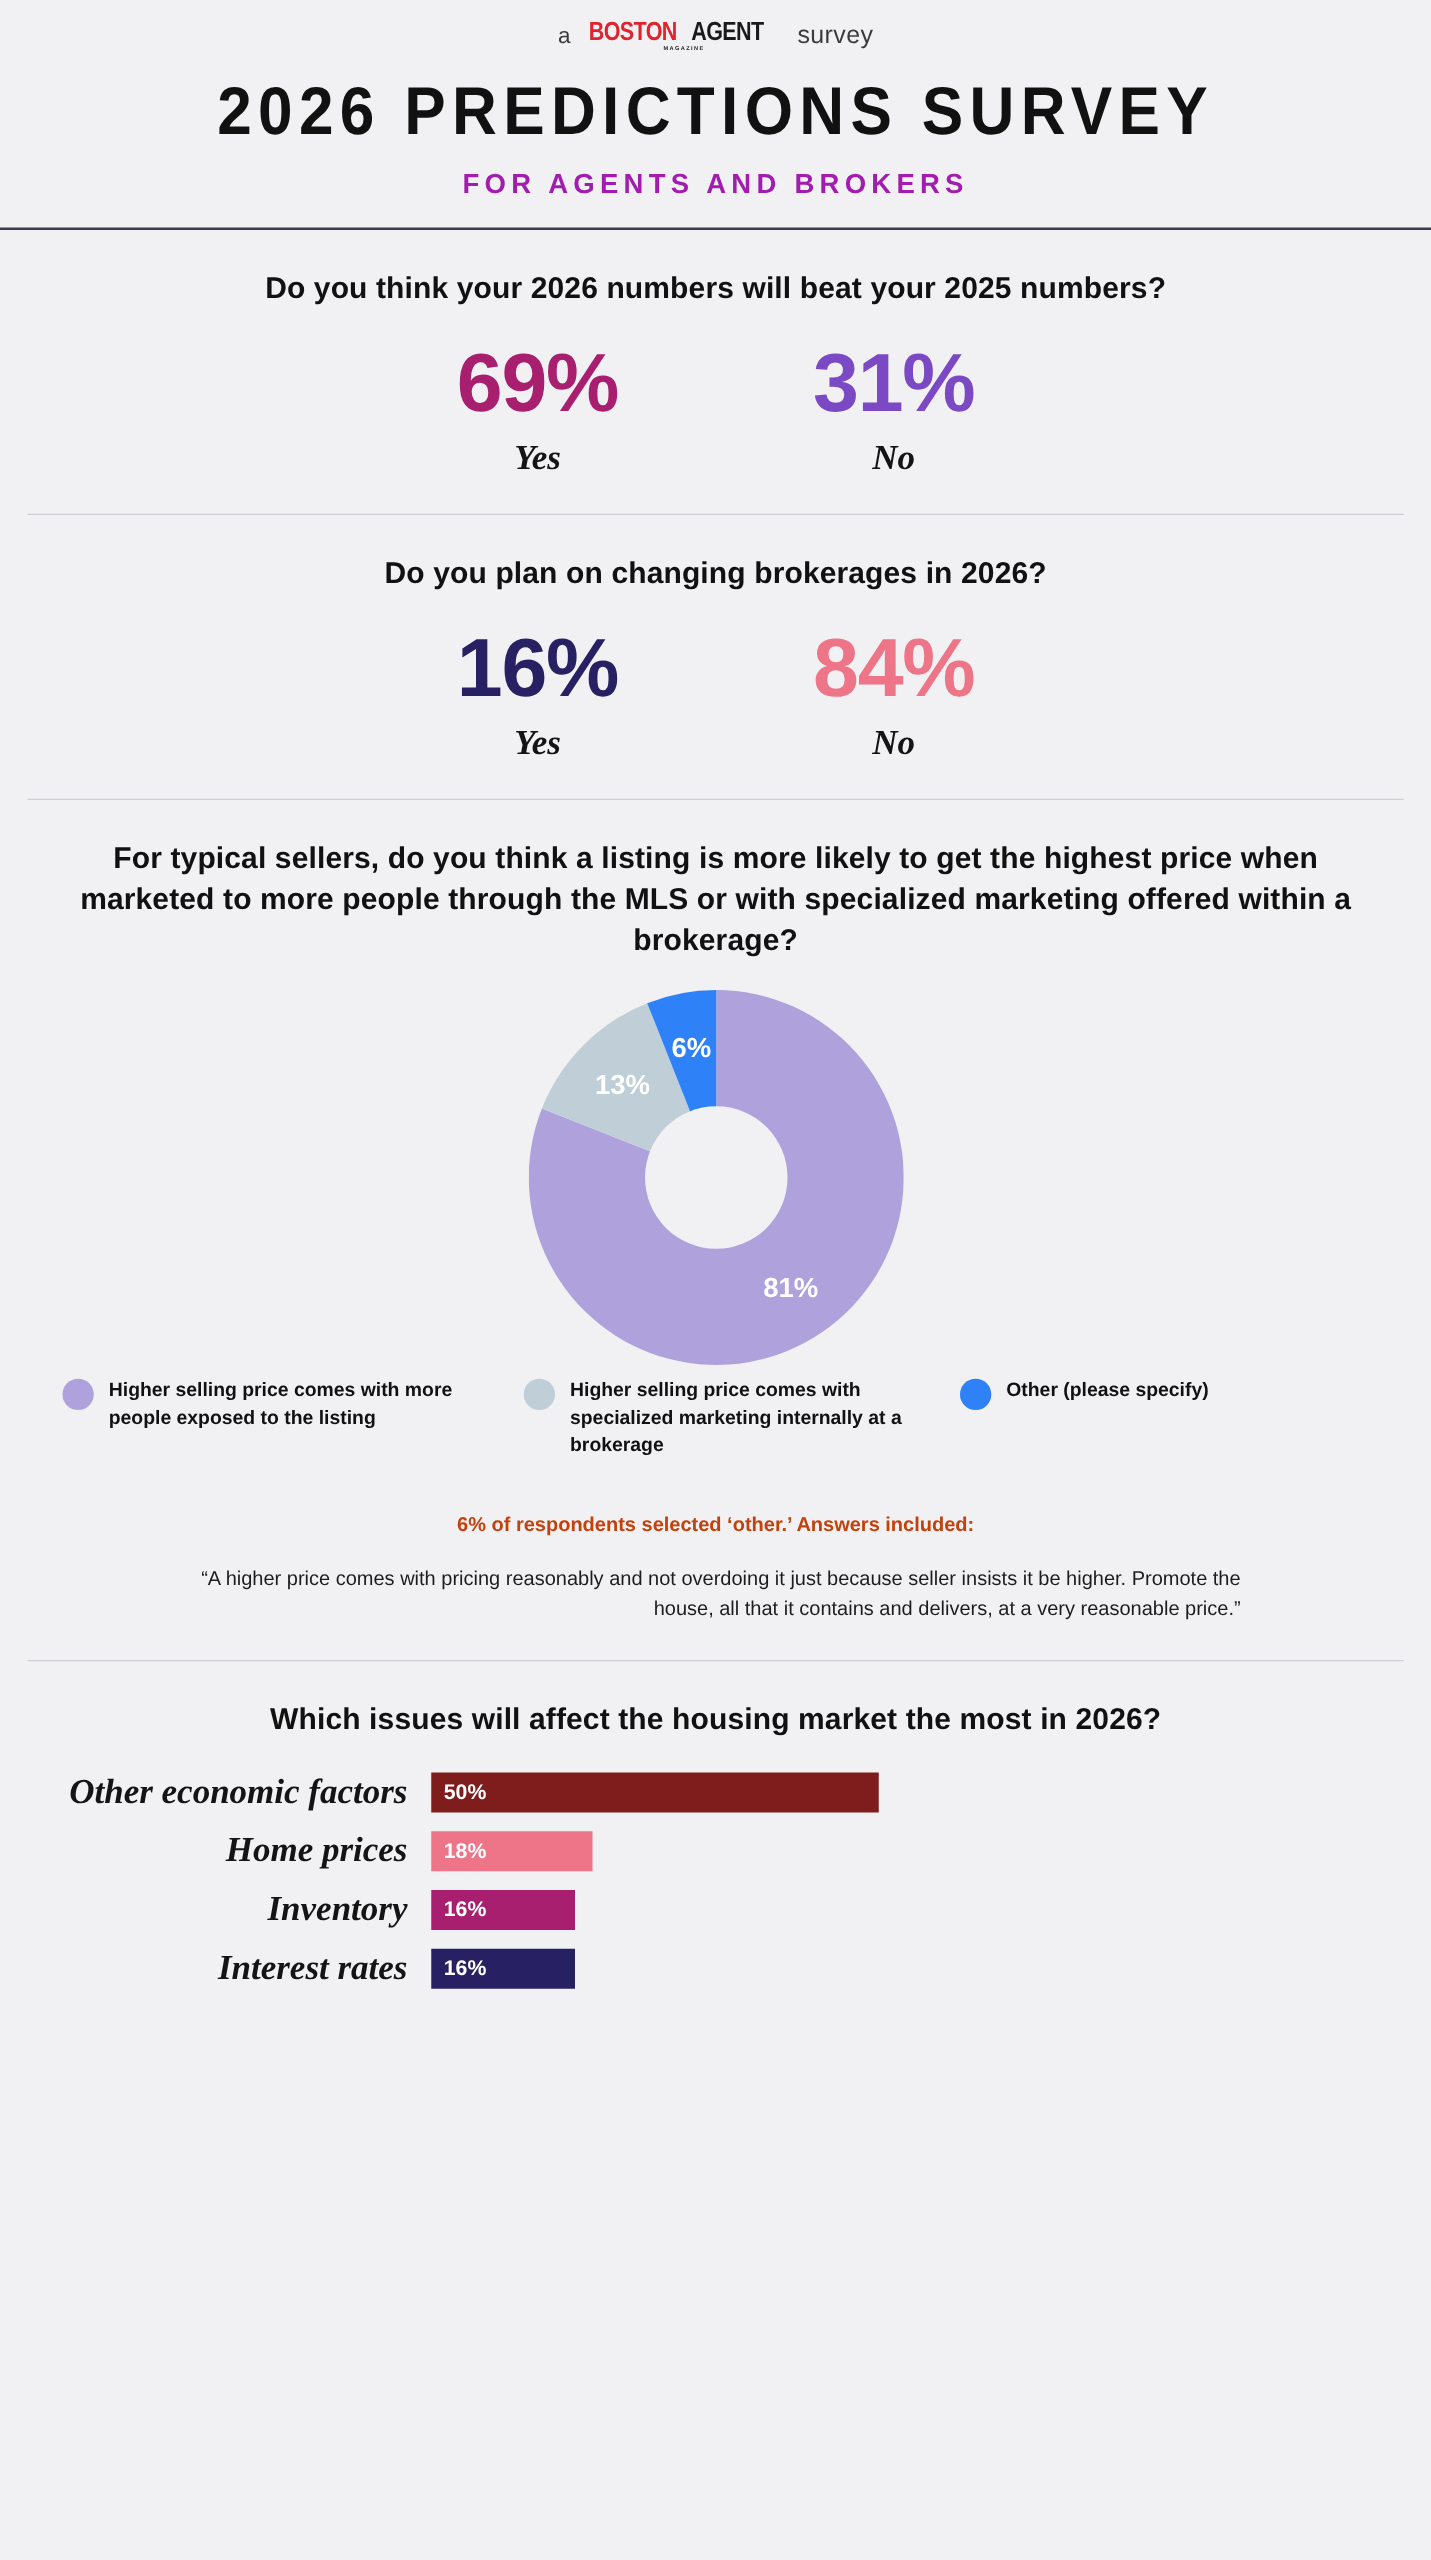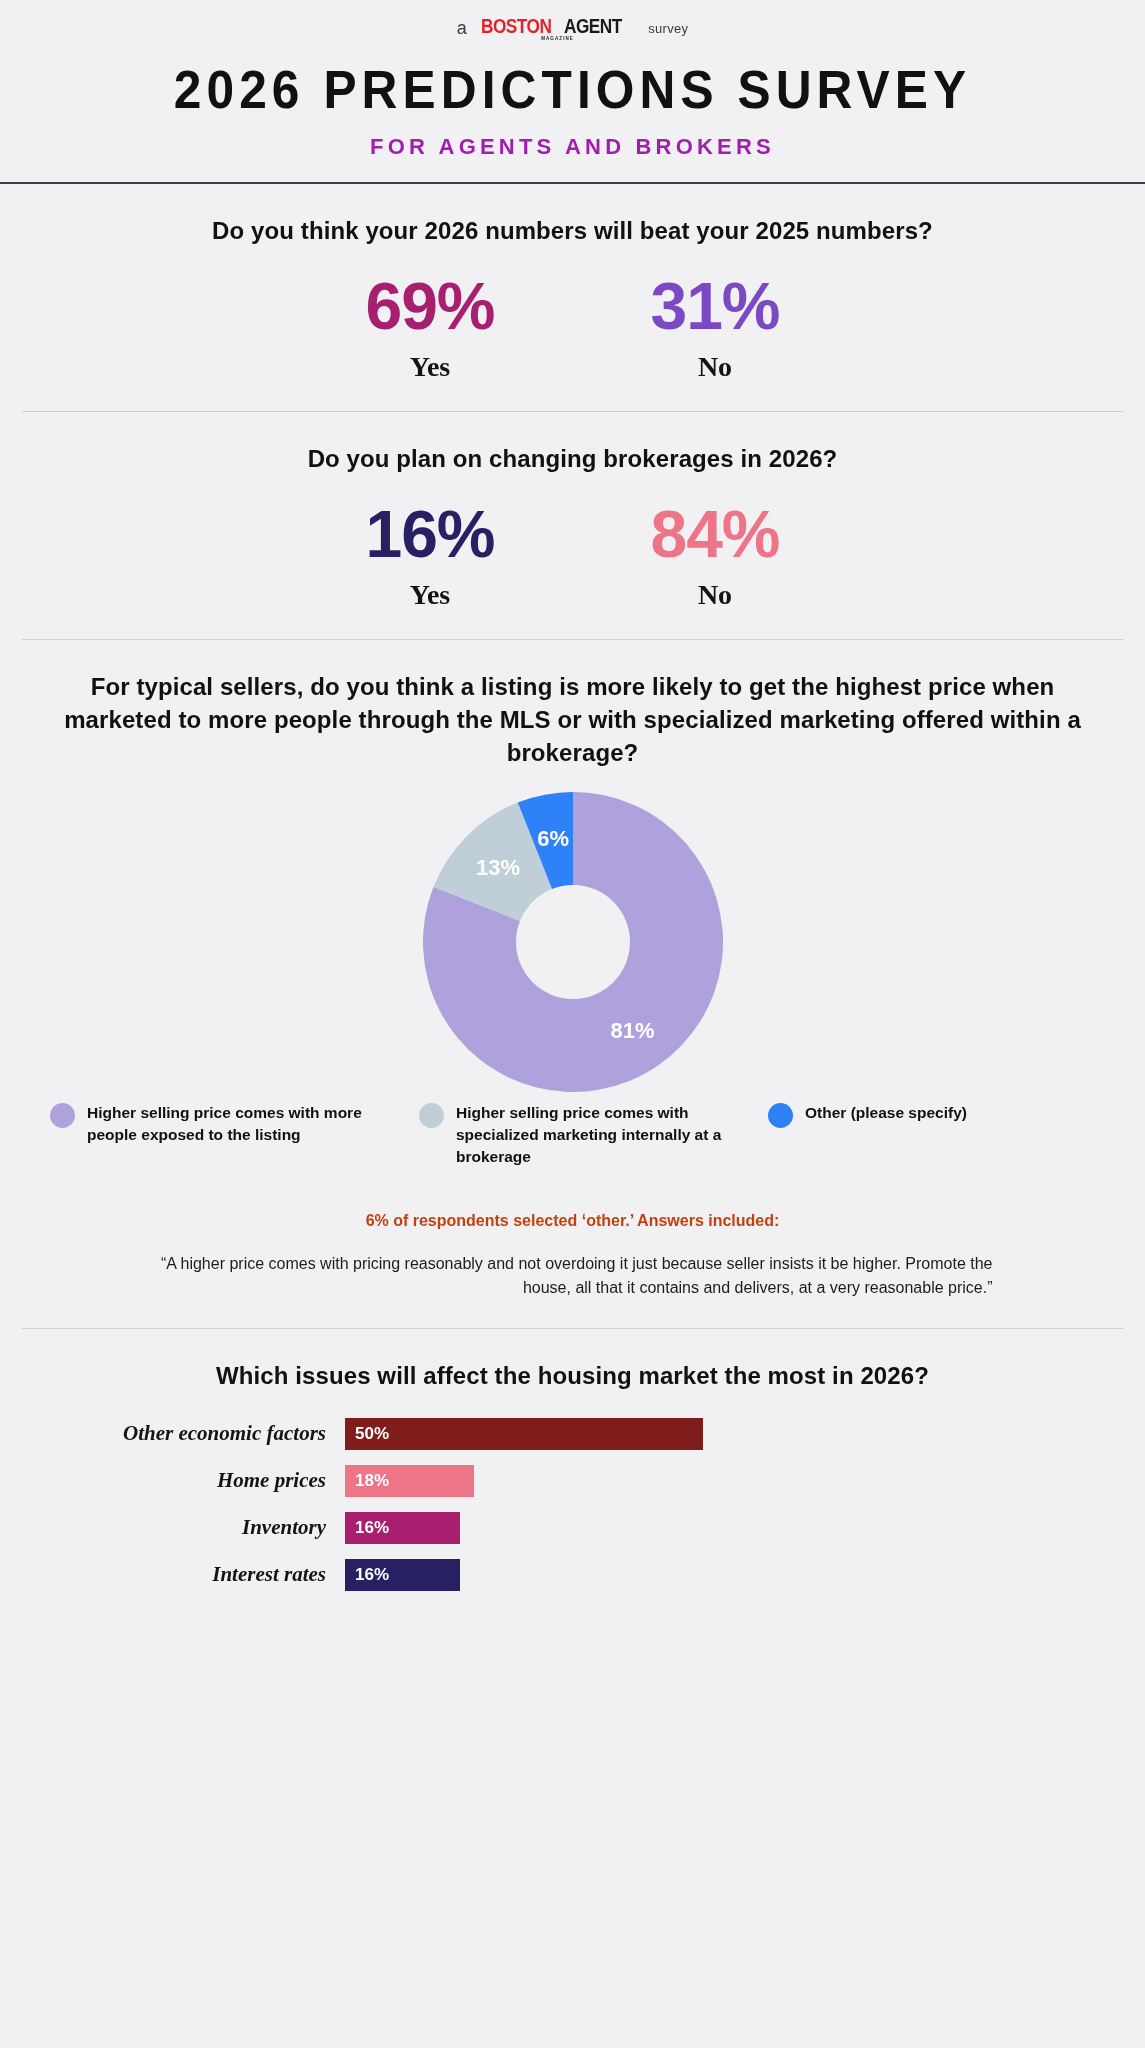--- a/index.html
+++ b/index.html
@@ -9,21 +9,21 @@
     font-family: "Liberation Sans", sans-serif;
   }
   body { width: 1145px; min-height: 2048px; position: relative; }
 
   
   .kicker {
     display: flex; align-items: center; justify-content: center;
     gap: 14px; padding-top: 17px; height: 40px;
   }
   .kicker .k-a { font-size: 18px; color: #3b3b3b; letter-spacing: .2px; }
-  .kicker .k-survey { font-size: 13px; color: #3b3b3b; letter-spacing: .3px; }
+  .kicker .k-survey { font-size: 20px; color: #3b3b3b; letter-spacing: .3px; }
   .brandlogo { display: flex; flex-direction: column; align-items: center; line-height: 1; }
   .brandlogo .bl-row { display: flex; align-items: flex-end; }
   .brandlogo .bl-boston {
     font-family: "Liberation Sans", sans-serif;
     font-weight: bold; font-size: 21px; color: #e0232e;
     letter-spacing: -0.6px; transform: scaleX(.82); transform-origin: left center;
   }
   .brandlogo .bl-agent {
     font-family: "Liberation Sans", sans-serif;
     font-weight: bold; font-size: 21px; color: #1a1a1a;
@@ -76,21 +76,21 @@
   .stat { text-align: center; min-width: 140px; }
   .stat .num {
     font-family: "Liberation Sans", sans-serif;
     font-weight: bold;
     font-size: 66px;
     line-height: 1;
     letter-spacing: -1px;
   }
   .stat .lbl {
     font-family: "Liberation Serif", serif;
-    font-weight: bold;
+    font-style: italic; font-weight: bold;
     font-size: 28px; color: #141414; margin-top: 12px; text-align: center;
   }
 
   
   .donut-wrap { display: flex; justify-content: center; margin-top: 22px; }
   .donut { position: relative; width: 300px; height: 300px; }
   .donut svg { display: block; }
   .slice-label {
     font-family: "Liberation Sans", sans-serif;
     font-weight: bold; fill: #ffffff; font-size: 22px;
@@ -122,21 +122,21 @@
     font-family: "Liberation Sans", sans-serif;
     font-size: 16px; color: #1d1d1d; line-height: 1.5;
   }
 
   
   .bar-block { margin-top: 26px; }
   .bar-row { display: flex; align-items: center; margin-bottom: 15px; }
   .bar-label {
     width: 345px; text-align: right; padding-right: 19px;
     font-family: "Liberation Serif", serif; font-style: italic; font-weight: bold;
-    font-size: 21px; color: #141414;
+    font-size: 28px; color: #141414;
   }
   .bar-track { flex: 1; position: relative; height: 32px; }
   .bar-fill {
     height: 32px; display: flex; align-items: center;
     padding-left: 10px; color: #fff;
     font-family: "Liberation Sans", sans-serif; font-weight: bold; font-size: 17px;
   }
 </style>
 </head>
 <body>

